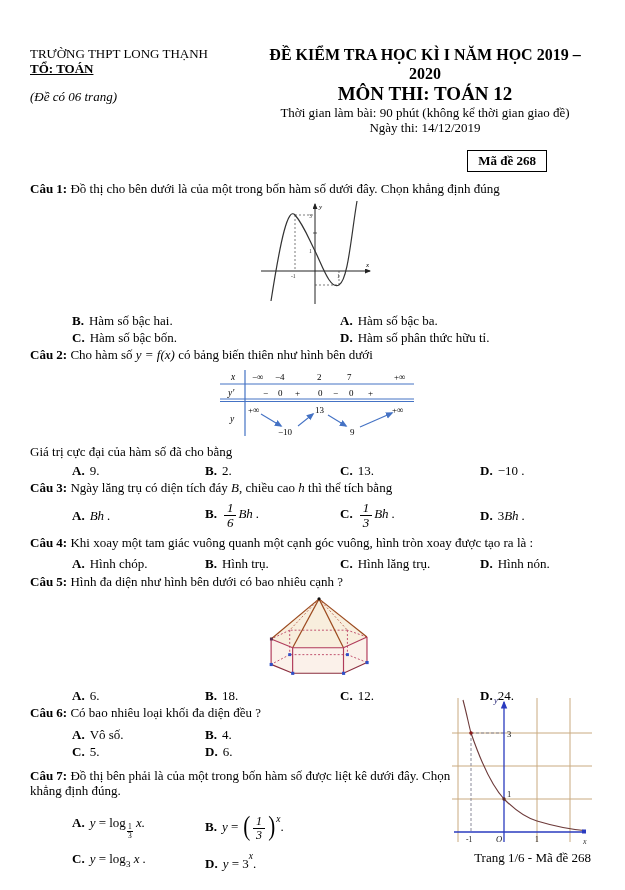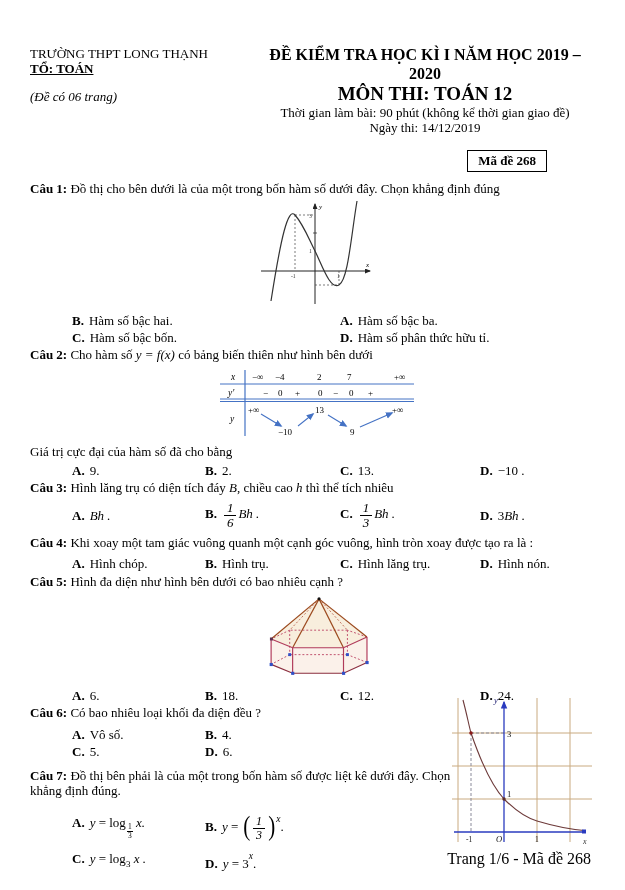--- a/index.html
+++ b/index.html
@@ -40,21 +40,21 @@
   .frac .fd { display:block; padding:0 3px; }
   .opts-frac { align-items:center; margin:6px 0 6px 0; }
   .sfrac { display:inline-block; text-align:center; font-size:7.5px; line-height:1.1; vertical-align:-11px; margin-left:1px; }
   .sfrac .fn { display:block; border-bottom:0.7px solid #000; padding:0 1px; }
   .sfrac .fd { display:block; }
   .paren { font-size:28px; font-weight:400; vertical-align:-4px; line-height:0; display:inline-block; transform:scaleX(.75); }
   sup.m { font-style:italic; font-size:9.5px; vertical-align:9px; }
   sub.m { font-size:9px; vertical-align:-4px; }
   .q7wrap { width:440px; }
   .g7 { position:absolute; left:452px; top:690px; }
-  .footer { position:absolute; right:34px; top:850px; font-size:16px; }
+  .footer { position:absolute; right:34px; top:850px; font-size:13px; }
   svg text { font-family:"Liberation Serif","DejaVu Serif",serif; }
 </style>
 </head>
 <body>
 
 <div class="page">
   <div class="content">
 
     <div class="hdr">
       <div class="hdr-left">
@@ -156,21 +156,21 @@
     <p class="q">Giá trị cực đại của hàm số đã cho bằng</p>
     <div class="opts o4" style="margin-top:4px;">
       <span class="opt"><span class="ok">A.</span><span>9.</span></span>
       <span class="opt"><span class="ok">B.</span><span>2.</span></span>
       <span class="opt"><span class="ok">C.</span><span>13.</span></span>
       <span class="opt"><span class="ok">D.</span><span>−10 .</span></span>
     </div>
 
     <p class="q">
       <span class="q-label">Câu 3:</span>
-      <span>Hình lăng trụ có diện tích đáy </span><span class="it">B</span><span>, chiều cao </span><span class="it">h</span><span> thì thể tích nhiêu</span>
+      <span>Ngày lăng trụ có diện tích đáy </span><span class="it">B</span><span>, chiều cao </span><span class="it">h</span><span> thì thể tích bằng</span>
     </p>
     <div class="opts o4 opts-frac">
       <span class="opt"><span class="ok">A.</span><span class="it">Bh .</span></span>
       <span class="opt"><span class="ok">B.</span><span class="frac"><span class="fn">1</span><span class="fd">6</span></span><span class="it">Bh .</span></span>
       <span class="opt"><span class="ok">C.</span><span class="frac"><span class="fn">1</span><span class="fd">3</span></span><span class="it">Bh .</span></span>
       <span class="opt"><span class="ok">D.</span><span>3</span><span class="it">Bh .</span></span>
     </div>
 
     <p class="q">
       <span class="q-label">Câu 4:</span>

